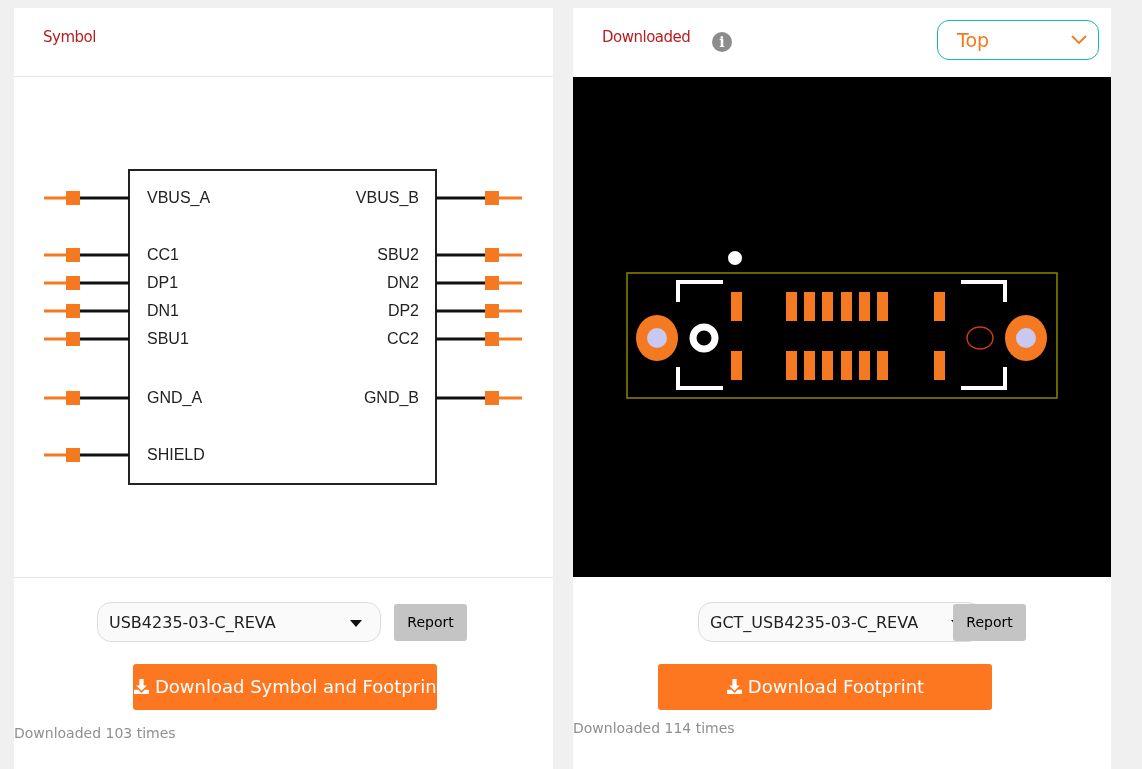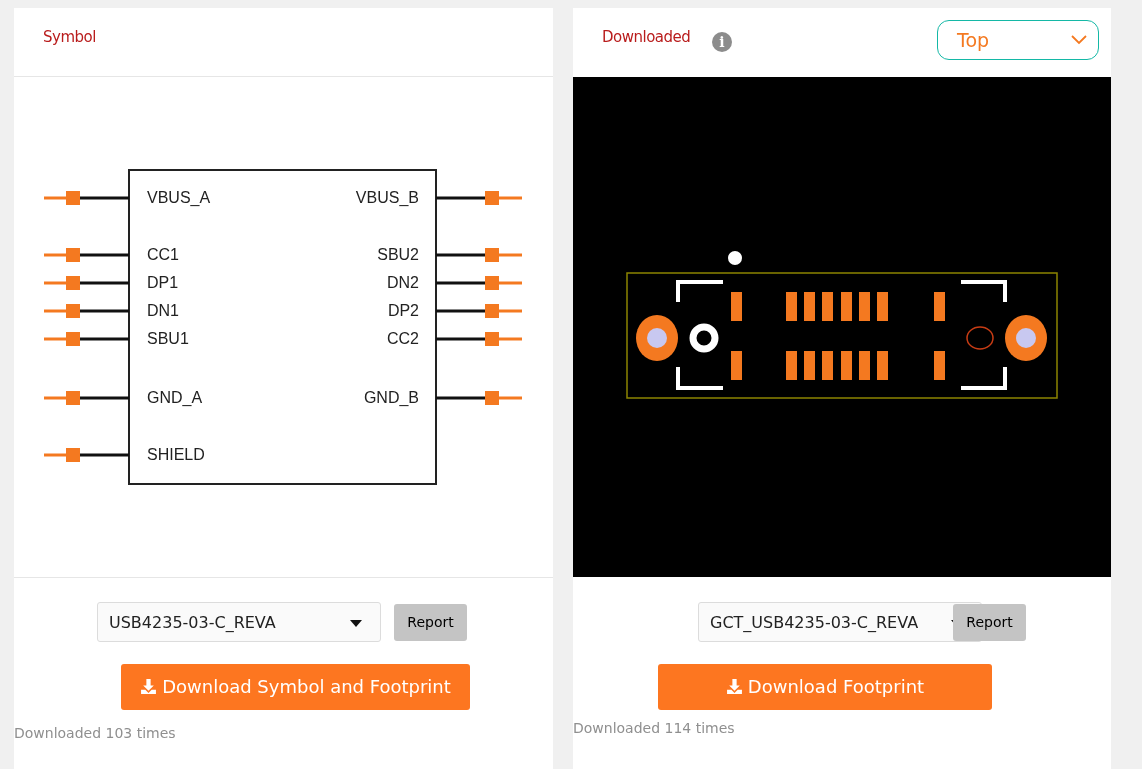--- a/index.html
+++ b/index.html
@@ -26,21 +26,21 @@
     position:absolute; left:364px; top:12px; width:162px; height:40px; box-sizing:border-box;
     border:1px solid #14b8a6; border-radius:12px; color:#f47920; font-size:19px;
     font-family:"DejaVu Sans", sans-serif; cursor:pointer;
   }
   .layer-select .val { position:absolute; left:19px; top:8px; }
   .layer-select .chev { position:absolute; right:10px; top:9px; width:18px; height:18px; }
   .symbol-area { position:absolute; left:0; top:69px; width:539px; height:500px; }
   .pcb-area { position:absolute; left:0; top:69px; width:538px; height:500px; background:#000; }
   .select-box {
     position:absolute; top:594px; height:40px; box-sizing:border-box; border:1px solid #dcdcdc;
-    border-radius:3px; background:#fafafa; font-size:16px; color:#222; cursor:pointer;
+    border-radius:14px; background:#fafafa; font-size:16px; color:#222; cursor:pointer;
     font-family:"DejaVu Sans", sans-serif;
   }
   .select-box .val { position:absolute; left:11px; top:10px; }
   .select-box .caret {
     position:absolute; right:18px; top:17px; width:0; height:0;
     border-left:6px solid transparent; border-right:6px solid transparent; border-top:7px solid #111;
   }
   .report-btn {
     position:absolute; top:596px; width:73px; height:37px; background:#c4c4c4; color:#000000;
     border-radius:3px; font-size:14px; text-align:center; line-height:37px; cursor:pointer;
@@ -155,21 +155,21 @@
     </svg>
   </div>
   <div class="divider" style="top:569px"></div>
 
   <div class="select-box" style="left:83px; width:284px;">
     <span class="val">USB4235-03-C_REVA</span>
     <span class="caret"></span>
   </div>
   <div class="report-btn" style="left:380px;">Report</div>
 
-  <div class="download-btn" style="left:107px; width:349px;">
+  <div class="download-btn" style="left:119px; width:304px;">
     <svg class="dl-icon" viewBox="0 0 16 16">
       <path d="M6 1h4v6h3l-5 5-5-5h3z" fill="#fff"></path>
       <path d="M1 11h4l3 3 3-3h4v4H1z" fill="#fff"></path>
     </svg><span>Download Symbol and Footprint</span>
   </div>
   <div class="dl-count" style="left:0; width:539px; top:717px;">Downloaded 103 times</div>
 </div>
 
 <div class="card" id="footprint-card">
   <div class="card-header">

